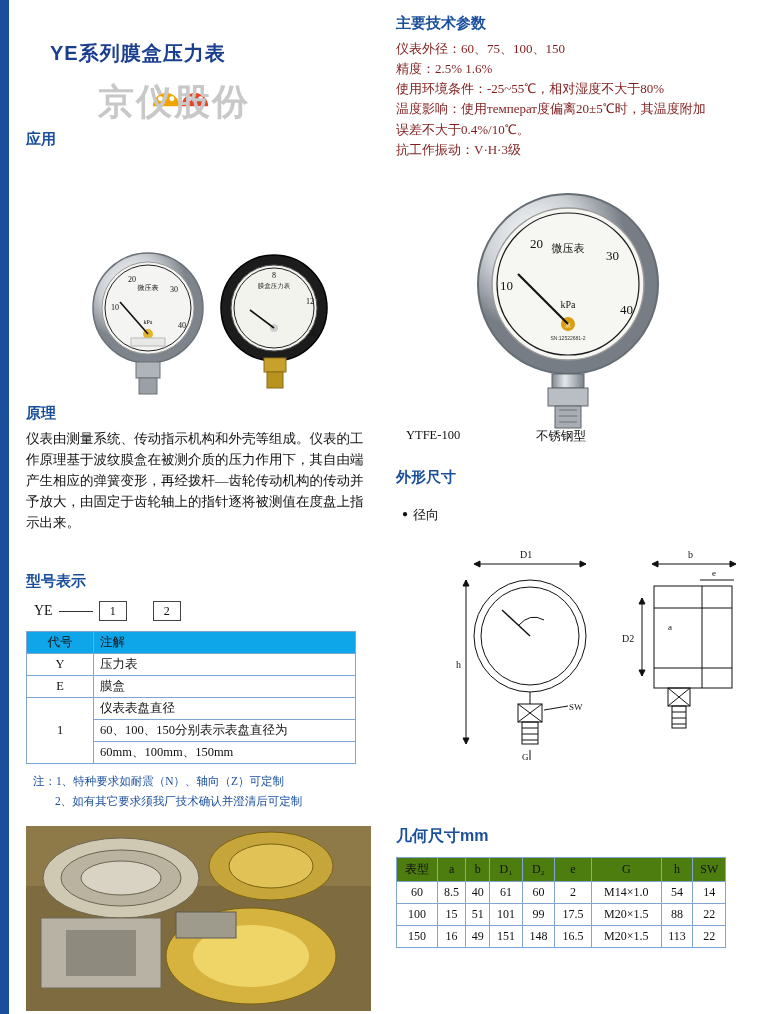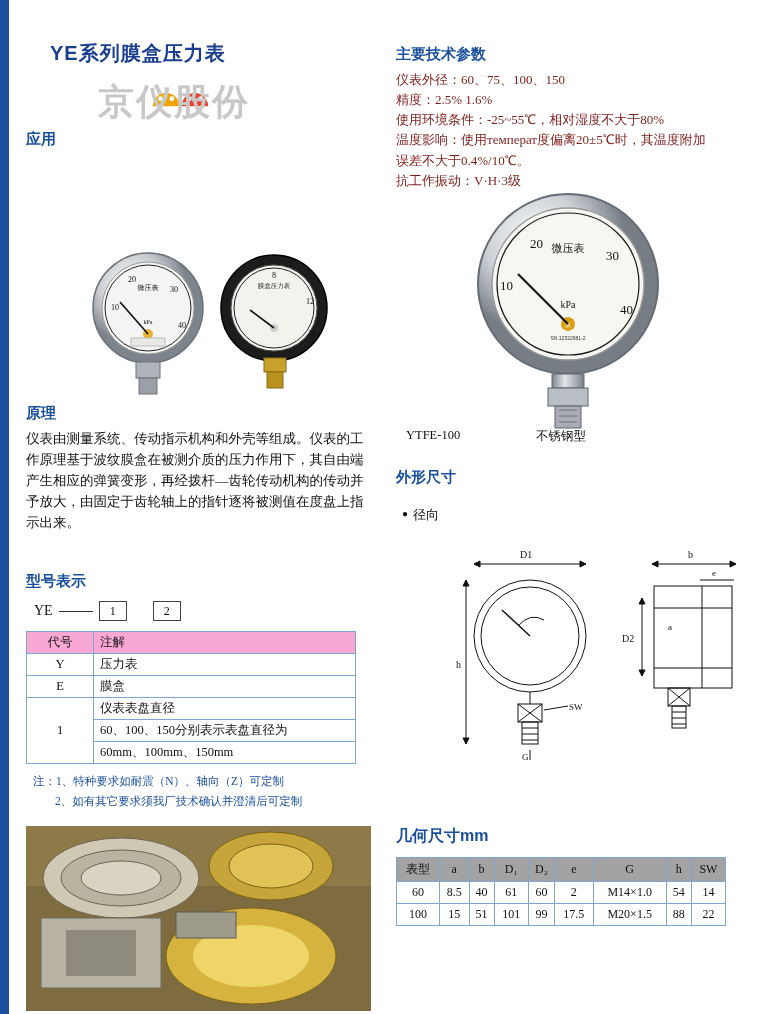--- a/index.html
+++ b/index.html
@@ -39,31 +39,31 @@
   
   .model-row{font-size:14px;font-family:"Liberation Serif",serif;color:#111;
      display:flex;align-items:center;gap:6px;margin:10px 0 10px 8px;}
   .model-box{border:1px solid #444;width:26px;height:18px;display:flex;
      align-items:center;justify-content:center;font-size:12px;}
   .dash{width:34px;height:1px;background:#333;display:inline-block;}
 
   table.code{border-collapse:collapse;width:330px;font-size:12.5px;
      font-family:"Liberation Serif",serif;}
   table.code td{border:1px solid #7ea6d0;padding:2px 6px;color:#111;}
-  table.code tr.head td{background:#f9a8d4;font-weight:normal;}
+  table.code tr.head td{background:#0ea5e9;font-weight:normal;}
   td.c{text-align:center;width:54px;}
 
   .note{font-size:11.5px;color:#1a4f9c;line-height:1.6;margin-top:8px;
         font-family:"Liberation Serif",serif;margin-left:7px;}
 
   
   table.dims{border-collapse:collapse;width:330px;font-size:12px;
      font-family:"Liberation Serif",serif;margin-top:10px;}
   table.dims th,table.dims td{border:1px solid #7ea6d0;padding:3px 2px;text-align:center;color:#111;font-weight:normal;}
-  table.dims tr.head th{background:#a3a3a3;}
+  table.dims tr.head th{background:#4d7c0f;}
 
   .caption{font-size:12.5px;font-family:"Liberation Serif",serif;color:#111;}
 
   .bullet{font-size:13px;font-family:"Liberation Serif",serif;color:#111;}
   .bullet:before{content:"●";font-size:10px;margin-right:5px;vertical-align:2px;}
 </style>
 </head>
 <body>
 
 <div class="page">
@@ -191,21 +191,21 @@
         <rect x="40" y="104" width="70" height="46" fill="#8e8a7d"></rect>
         <ellipse cx="225" cy="130" rx="85" ry="48" fill="#d6b33e" stroke="#7a6312"></ellipse>
         <ellipse cx="225" cy="130" rx="58" ry="31" fill="#efd567"></ellipse>
         <rect x="150" y="86" width="60" height="26" fill="#9e9a8c" stroke="#5e5a4e"></rect>
       </svg>
     </div>
   </div>
 
   <div class="col-right">
 
-    <div style="position:absolute;left:0;top:45px;width:368px;">
+    <div style="position:absolute;left:0;top:14px;width:368px;">
       <div class="sec-head">主要技术参数</div>
       <div class="spec-text">仪表外径：60、75、100、150</div>
       <div class="spec-text">精度：2.5%  1.6%</div>
       <div class="spec-text">使用环境条件：-25~55℃，相对湿度不大于80%</div>
       <div class="spec-text">温度影响：使用температ度偏离20±5℃时，其温度附加</div>
       <div class="spec-text">        误差不大于0.4%/10℃。</div>
       <div class="spec-text">抗工作振动：V·H·3级</div>
     </div>
 
     <div style="position:absolute;left:60px;top:190px;">
@@ -339,17 +339,28 @@
           <td>100</td>
           <td>15</td>
           <td>51</td>
           <td>101</td>
           <td>99</td>
           <td>17.5</td>
           <td>M20×1.5</td>
           <td>88</td>
           <td>22</td>
         </tr>
+        <tr>
+          <td>150</td>
+          <td>16</td>
+          <td>49</td>
+          <td>151</td>
+          <td>148</td>
+          <td>16.5</td>
+          <td>M20×1.5</td>
+          <td>113</td>
+          <td>22</td>
+        </tr>
       </tbody>
         </table>
     </div>
   </div>
 </div>
 
 </body></html>

